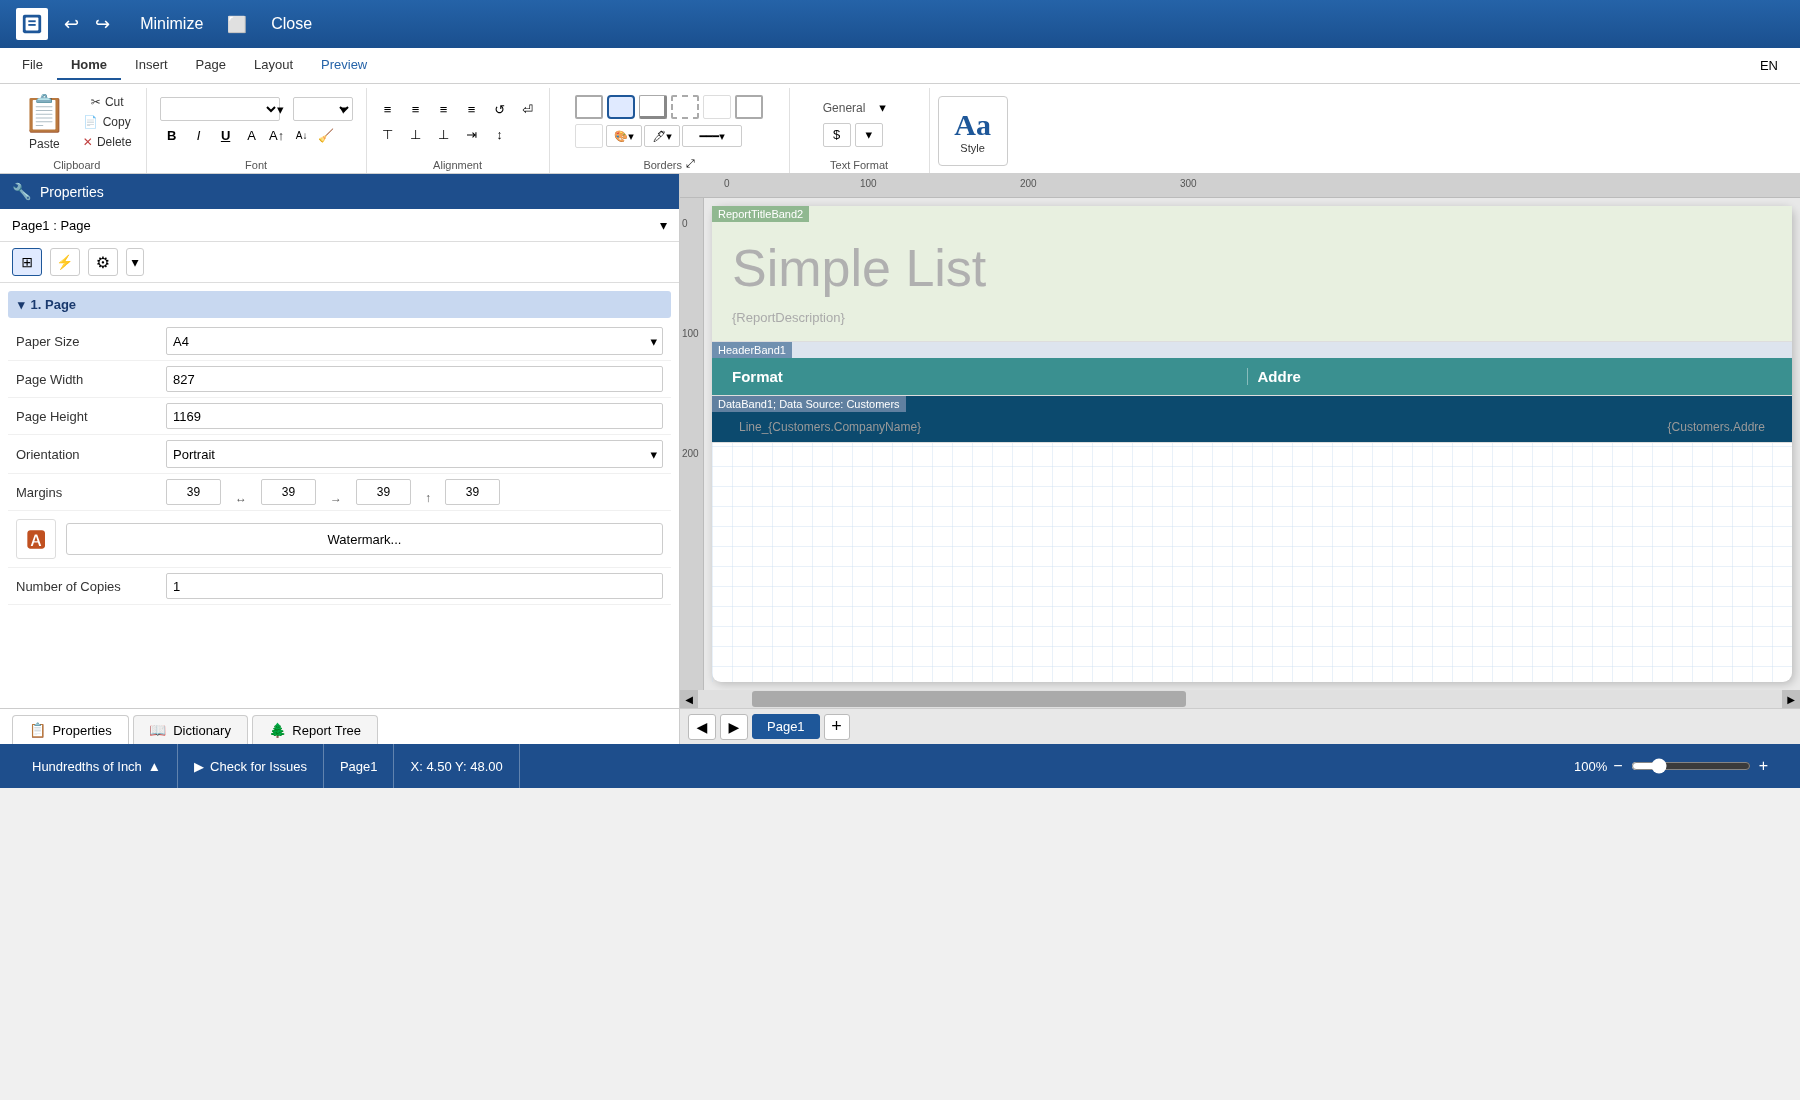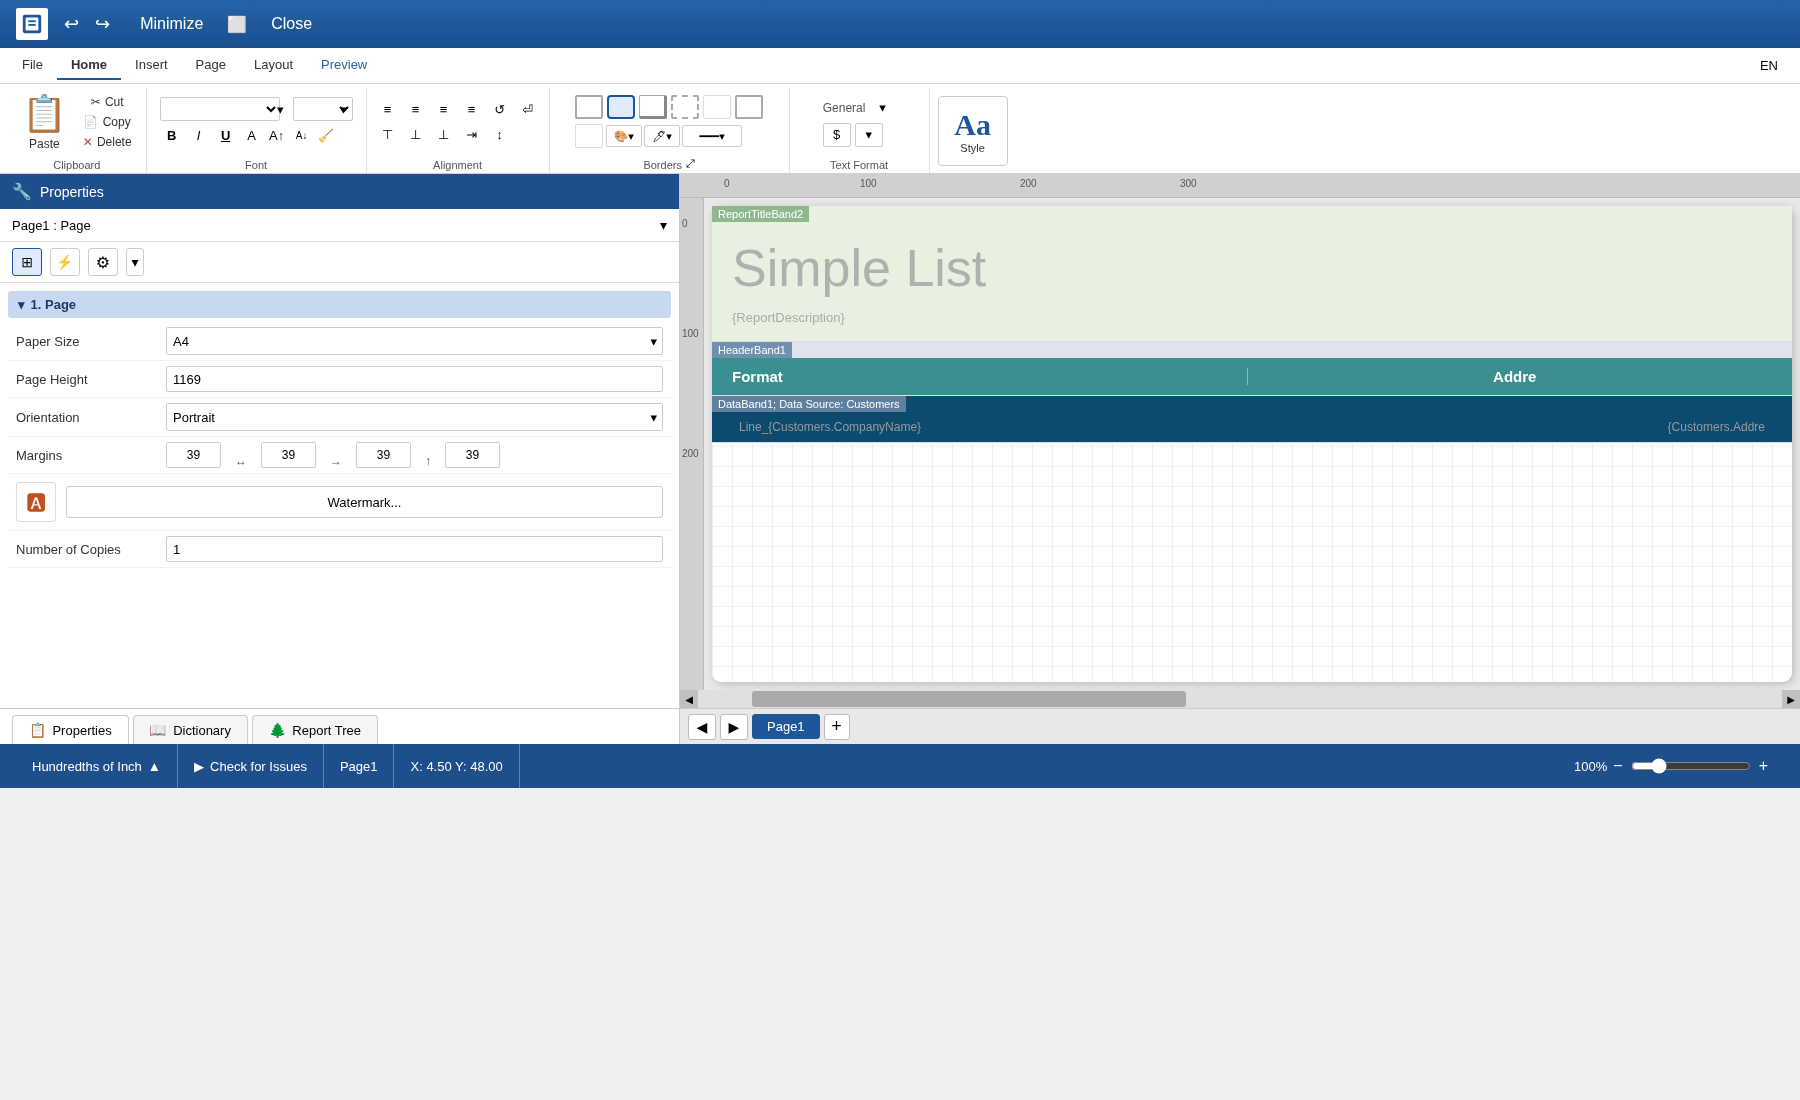--- a/index.html
+++ b/index.html
@@ -645,20 +645,26 @@
           <div class="prop-value">
             <div class="prop-select-container">
               <select class="prop-select">
                 <option>A4</option><option>A3</option><option>Letter</option><option>Legal</option>
               </select>
               <span class="prop-select-arrow">▾</span>
             </div>
           </div>
         </div>
 
+        <div class="prop-row">
+          <div class="prop-label">Page Width</div>
+          <div class="prop-value">
+            <input class="prop-input" value="827" style="">
+          </div>
+        </div>
 
         <div class="prop-row">
           <div class="prop-label">Page Height</div>
           <div class="prop-value">
             <input class="prop-input" value="1169" style="">
           </div>
         </div>
 
         <div class="prop-row">
           <div class="prop-label">Orientation</div>
@@ -750,21 +756,21 @@
         <div class="canvas-band" style="background:#e8f0e0;">
           <div class="band-label">ReportTitleBand2</div>
           <div class="band-title">Simple List</div>
           <div class="band-desc">{ReportDescription}</div>
         </div>
 
         <div class="canvas-band" style="background:#dde4ee;">
           <div class="band-label header">HeaderBand1</div>
           <div class="band-header-row">
             <span style="flex:1;">Format</span>
-            <span style="flex:1;text-align:center;border-left:1px solid rgba(255,255,255,0.4);padding-left:10px;">Addre</span>
+            <span style="flex:1;text-align:left;border-left:1px solid rgba(255,255,255,0.4);padding-left:10px;">Addre</span>
           </div>
         </div>
 
         <div class="canvas-band" style="background:#0c4a6e;">
           <div class="band-label data">DataBand1; Data Source: Customers</div>
           <div class="band-data-content">
             <div style="display:flex;justify-content:space-between;padding:4px 0;">
               <span>Line_{Customers.CompanyName}</span>
               <span>{Customers.Addre</span>
             </div>

